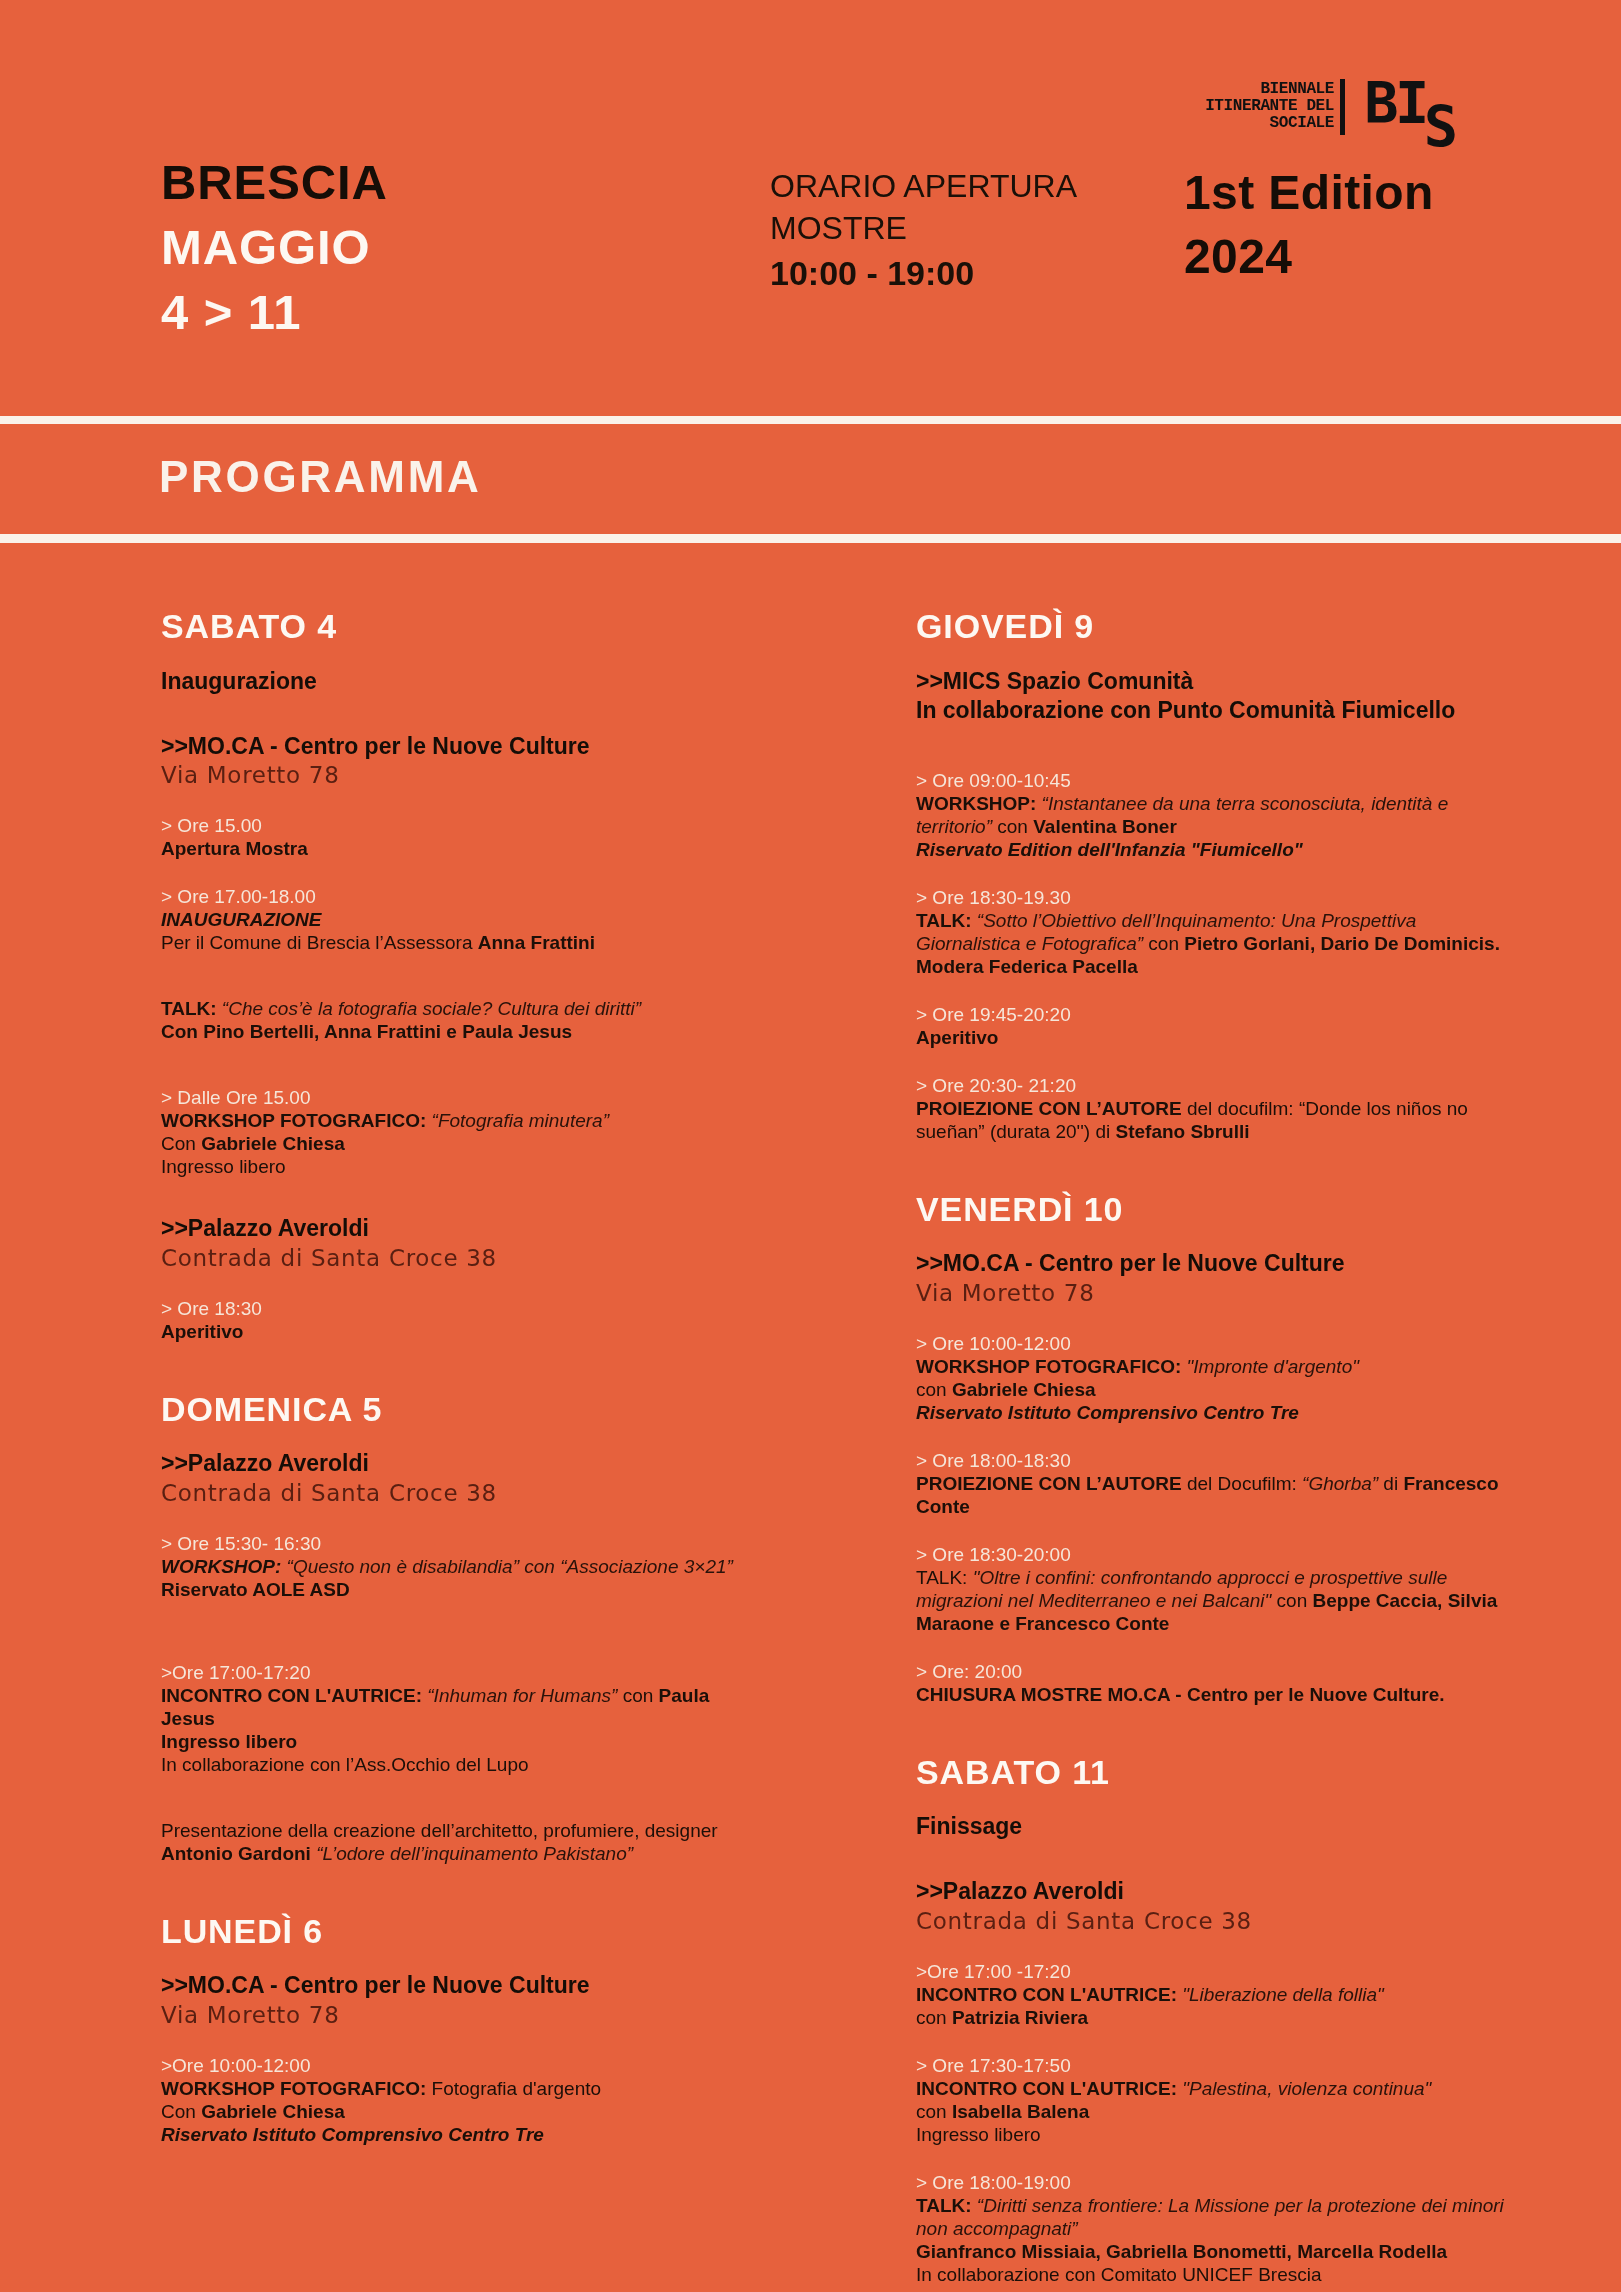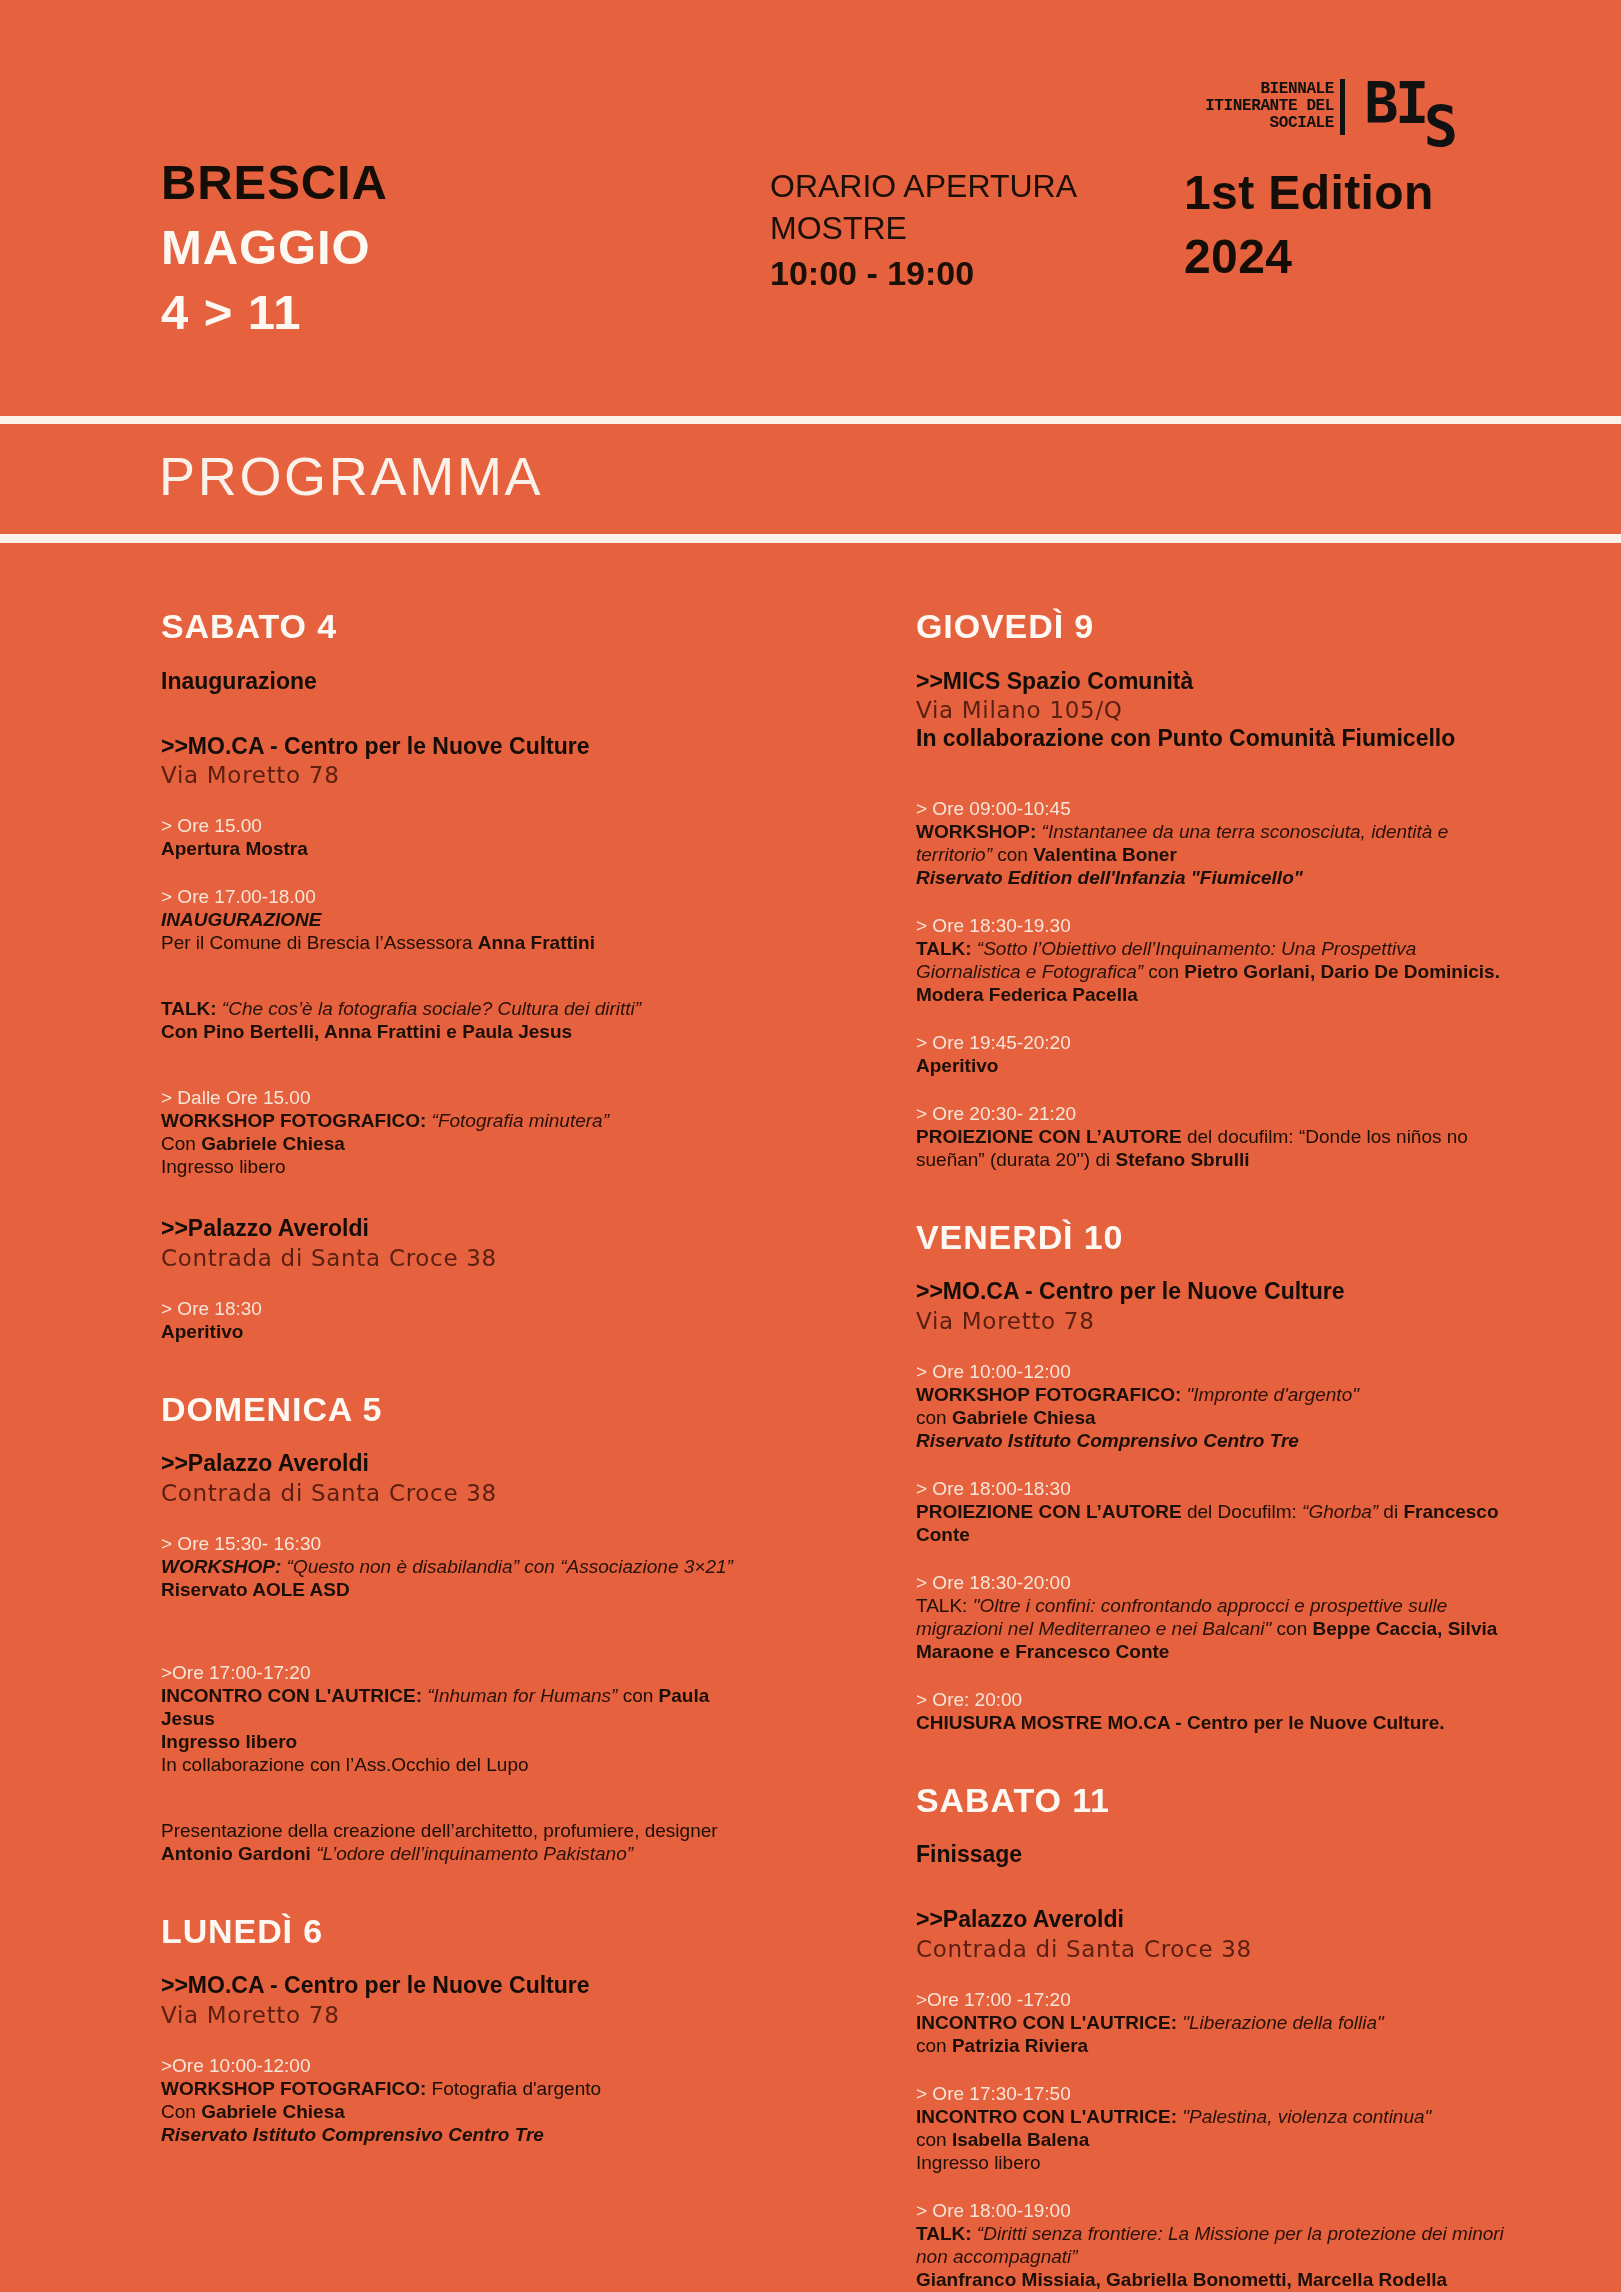--- a/index.html
+++ b/index.html
@@ -38,21 +38,21 @@
     position:absolute;left:1184px;top:161px;
     font-size:48px;line-height:64px;font-weight:700;color:#150D07;letter-spacing:0.4px;
   }
   
   .band{
     position:absolute;left:0;top:416px;width:1622px;height:110px;
     border-top:8px solid #FAF2EA;border-bottom:9px solid #FAF2EA;
   }
   .band-title{
     margin:23px 0 0 159px;
-    font-size:54px;line-height:59px;font-weight:400;
+    font-size:44px;line-height:59px;font-weight:700;
     color:#FAF2EA;letter-spacing:2.7px;
   }
   
   .col{position:absolute;top:543px;width:598px;padding-top:64px;}
   .col-left{left:161px;}
   .col-right{left:916px;}
   .day{
     font-size:34px;line-height:38px;font-weight:700;letter-spacing:0.9px;
     color:#FDF8F2;margin:47px 0 21.5px;
   }
@@ -150,21 +150,20 @@
         <div class="venue g-sm">&gt;&gt;MO.CA - Centro per le Nuove Culture</div>
         <div class="addr">Via Moretto 78</div>
         <div class="time">&gt;Ore 10:00-12:00</div>
         <div class="p"><span class="b">WORKSHOP FOTOGRAFICO: </span><span class="r">Fotografia d'argento</span></div>
         <div class="p"><span class="r">Con </span><span class="b">Gabriele Chiesa</span></div>
         <div class="p"><span class="bi">Riservato Istituto Comprensivo Centro Tre</span></div>
       </section>
     <section class="col col-right" id="col-1">
         <div class="day">GIOVEDÌ 9</div>
         <div class="venue g-sm">&gt;&gt;MICS Spazio Comunità</div>
-        <div class="addr">Via Milano 105/Q</div>
         <div class="venue g-none">In collaborazione con Punto Comunità Fiumicello</div>
         <div class="time g-lg">&gt; Ore 09:00-10:45</div>
         <div class="p"><span class="b">WORKSHOP: </span><span class="i">“Instantanee da una terra sconosciuta, identità e territorio”</span><span class="r"> con </span><span class="b">Valentina Boner</span></div>
         <div class="p"><span class="bi">Riservato Edition dell'Infanzia "Fiumicello"</span></div>
         <div class="time">&gt; Ore 18:30-19.30</div>
         <div class="p"><span class="b">TALK: </span><span class="i">“Sotto l’Obiettivo dell’Inquinamento: Una Prospettiva Giornalistica e Fotografica”</span><span class="r"> con </span><span class="b">Pietro Gorlani, Dario De Dominicis.</span></div>
         <div class="p"><span class="b">Modera Federica Pacella</span></div>
         <div class="time">&gt; Ore 19:45-20:20</div>
         <div class="p"><span class="b">Aperitivo</span></div>
         <div class="time">&gt; Ore 20:30- 21:20</div>

